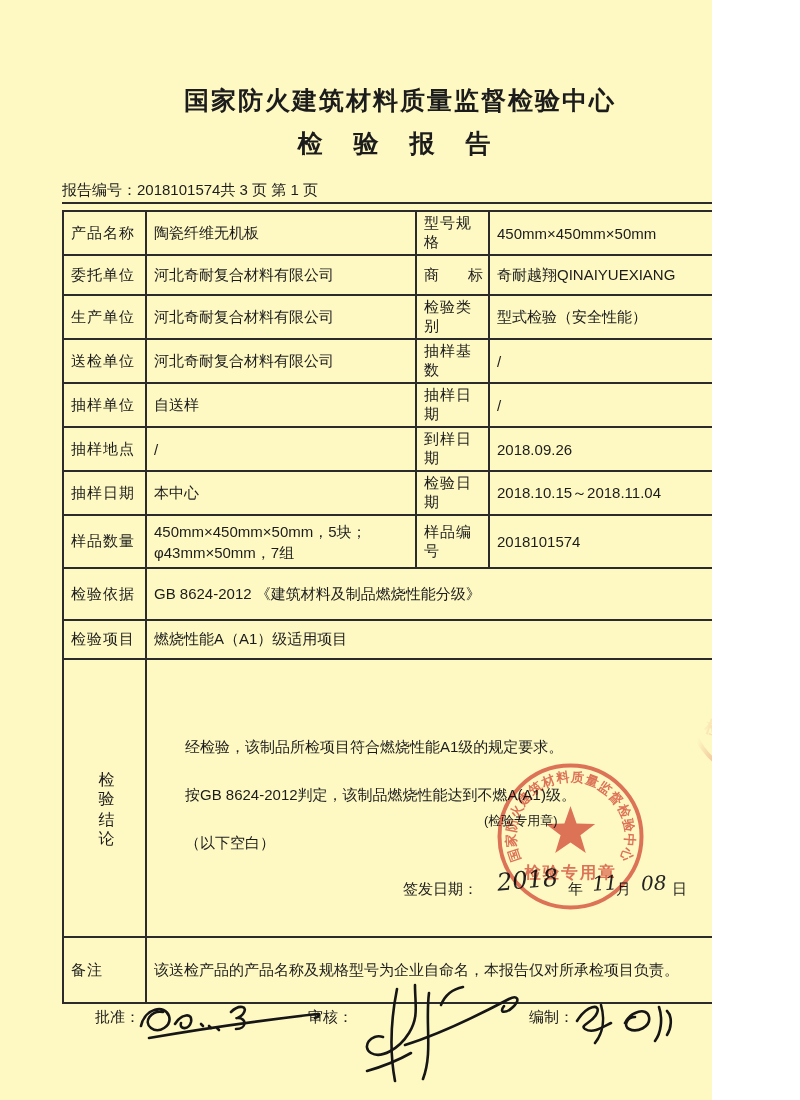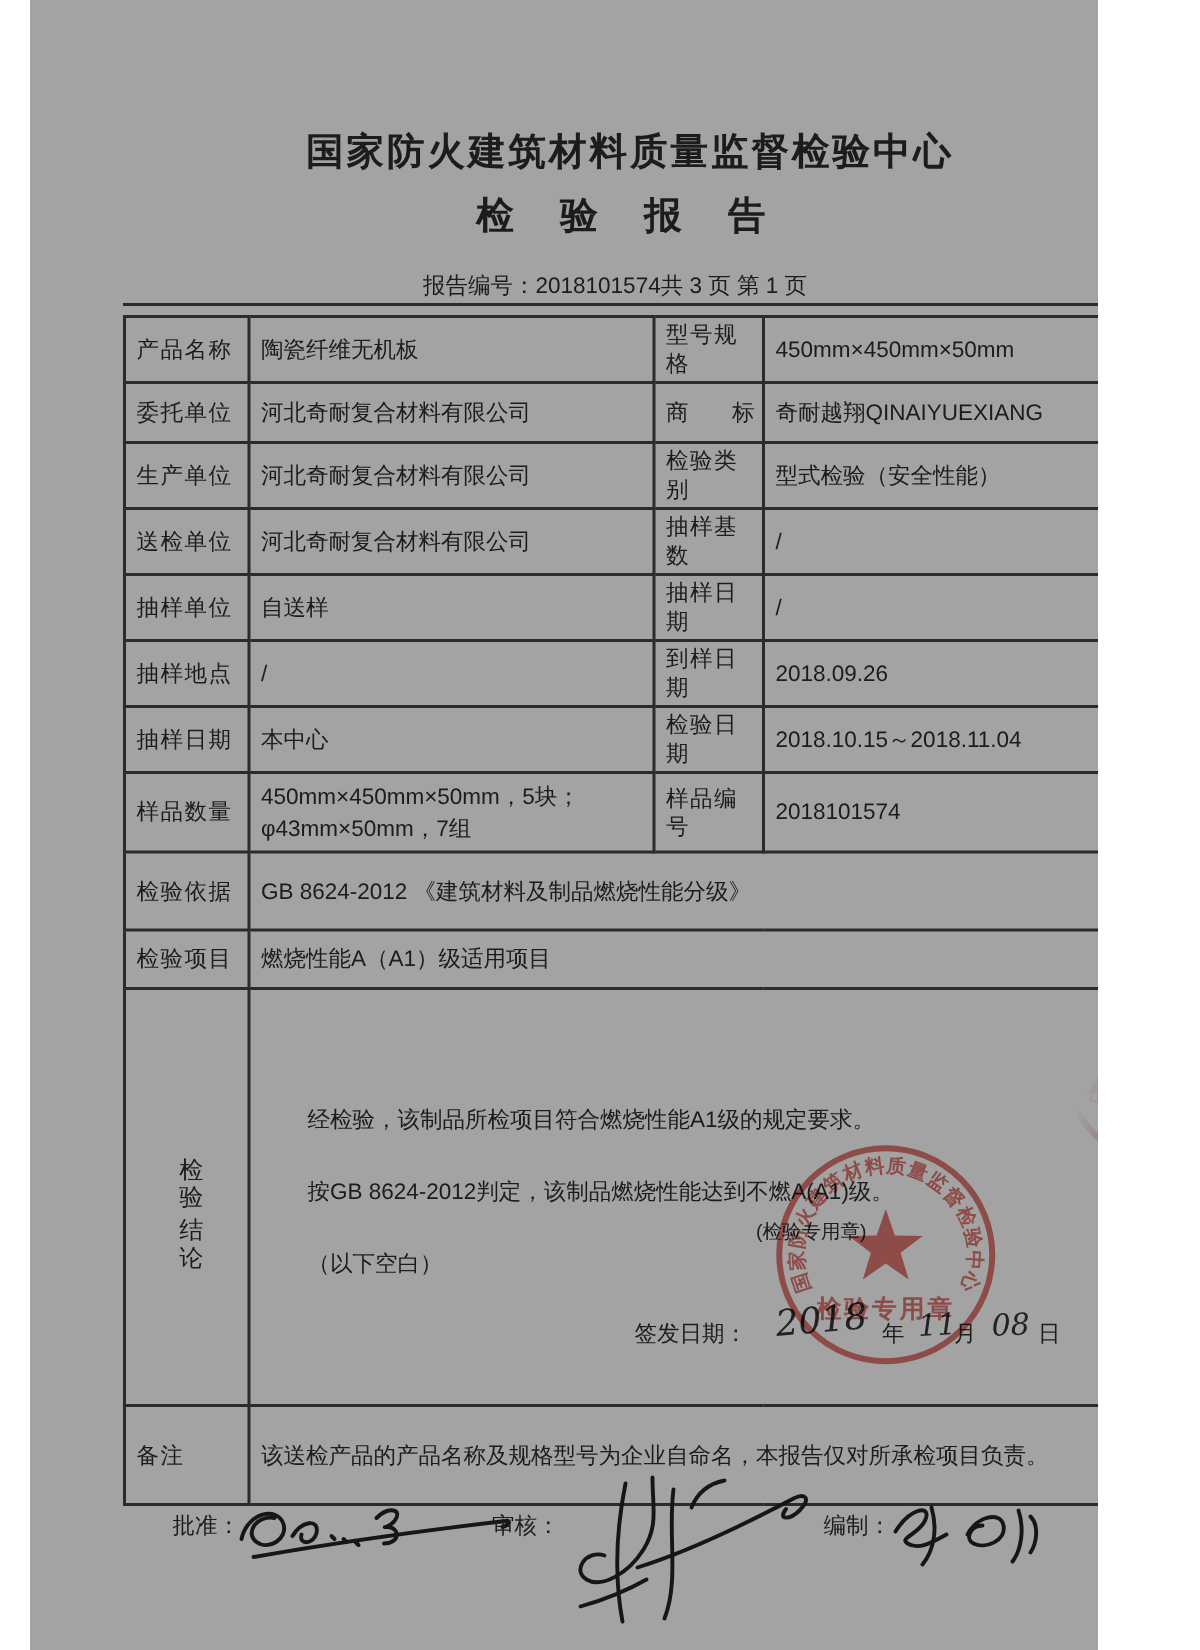--- a/index.html
+++ b/index.html
@@ -1,32 +1,31 @@
 <!DOCTYPE html>
 <html><head>
 <meta charset="utf-8">
 <style>
   html,body{margin:0;padding:0;background:#ffffff;}
   .page{
     position:relative;width:712px;height:1100px;overflow:hidden;
-    background:#a3a3a3;color:#1c1c1c;
+    background:#fef9c3;color:#1c1c1c;
     font-family:"Liberation Sans","DejaVu Sans",sans-serif;
-    margin-left:20px;
   }
   .org-title{
     position:absolute;left:0;top:84px;width:800px;text-align:center;
     font-size:25px;font-weight:bold;letter-spacing:2px;margin:0;
   }
   .report-title{
     position:absolute;left:0;top:127px;width:800px;text-align:center;
     font-size:25px;font-weight:bold;letter-spacing:12px;margin:0;
   }
   .meta{
     position:absolute;left:62px;top:181px;width:656px;
-    display:flex;justify-content:center;font-size:15px;
+    display:flex;justify-content:flex-start;font-size:15px;
   }
   .rule{position:absolute;left:62px;top:202px;width:656px;height:2px;background:#2b2b2b;}
   table.report{
     position:absolute;left:62px;top:210px;width:656px;
     border-collapse:collapse;table-layout:fixed;
   }
   table.report td{
     border:2px solid #2b2b2b;font-size:15px;vertical-align:middle;
     padding:2px 4px 2px 7px;overflow:hidden;
   }

